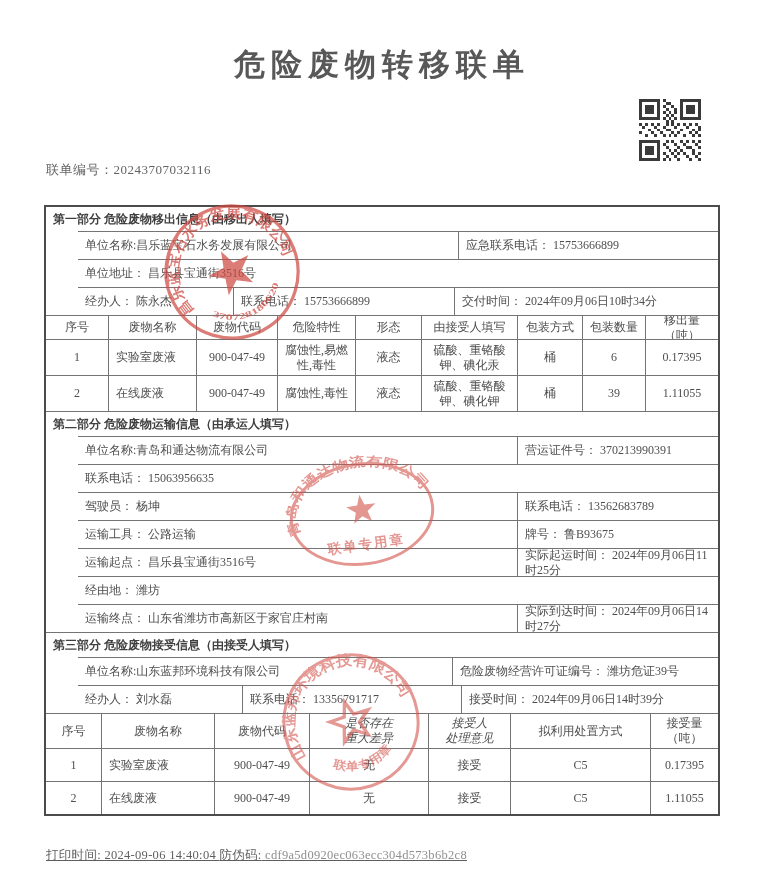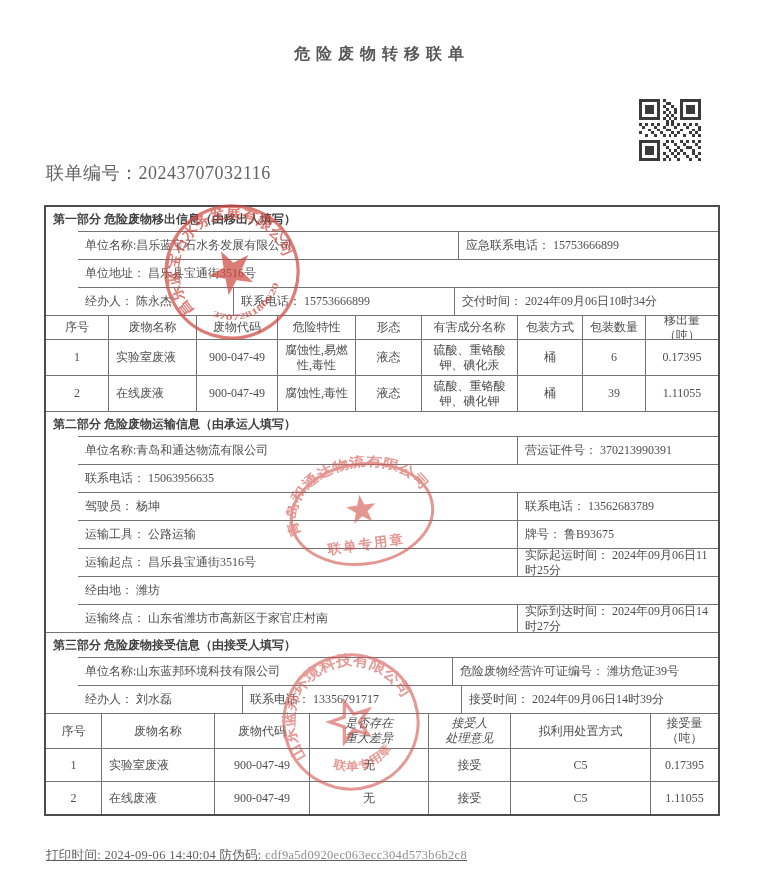--- a/index.html
+++ b/index.html
@@ -3,24 +3,24 @@
 <meta charset="utf-8">
 <style>
   html,body{margin:0;padding:0;}
   body{
     width:764px;height:870px;position:relative;background:#ffffff;
     font-family:"Liberation Serif","DejaVu Serif",serif;
     color:#4e4e4e;overflow:hidden;
   }
   .title{
     position:absolute;top:44px;left:0;width:100%;text-align:center;
-    font-size:16px;font-weight:bold;letter-spacing:6px;color:#585858;
+    font-size:31px;font-weight:bold;letter-spacing:6px;color:#585858;
   }
   .qr{position:absolute;left:637px;top:99px;}
-  .manifest{position:absolute;left:46px;top:161px;font-size:18px;color:#636363;letter-spacing:.5px;}
+  .manifest{position:absolute;left:46px;top:161px;font-size:13px;color:#636363;letter-spacing:.5px;}
   .tbl{
     position:absolute;left:44px;top:205px;width:676px;
     border:2px solid #4c4c4c;box-sizing:border-box;background:transparent;
   }
   .row{display:flex;border-top:1px solid #747474;align-items:stretch;}
   .row:first-child{border-top:none;}
   .cell{
     box-sizing:border-box;border-left:1px solid #747474;padding:2px 7px;
     display:flex;align-items:center;font-size:12px;line-height:1.25;
     color:#4e4e4e;overflow:hidden;
@@ -95,21 +95,21 @@
     <div class="cell" style="width:155px">经办人： 陈永杰</div>
     <div class="cell" style="width:221px">联系电话： 15753666899</div>
     <div class="cell grow">交付时间： 2024年09月06日10时34分</div>
   </div>
   <div class="row r-th1">
     <div class="cell cen a1">序号</div>
     <div class="cell cen a2">废物名称</div>
     <div class="cell cen a3">废物代码</div>
     <div class="cell cen a4">危险特性</div>
     <div class="cell cen a5">形态</div>
-    <div class="cell cen a6">有害成分名称</div>
+    <div class="cell cen a6">由接受人填写</div>
     <div class="cell cen a7">包装方式</div>
     <div class="cell cen a8">包装数量</div>
     <div class="cell cen a9">移出量（吨）</div>
   </div>
   <div class="row r-d1">
     <div class="cell cen a1">1</div>
     <div class="cell tl a2">实验室废液</div>
     <div class="cell cen a3">900-047-49</div>
     <div class="cell cen a4">腐蚀性,易燃性,毒性</div>
     <div class="cell cen a5">液态</div>

